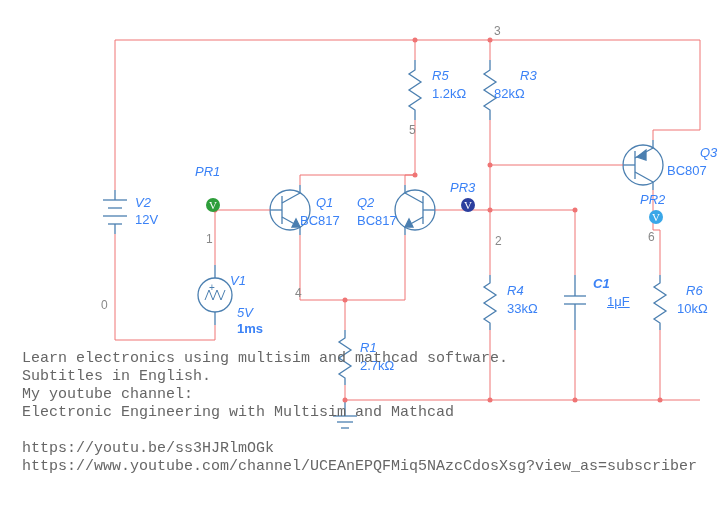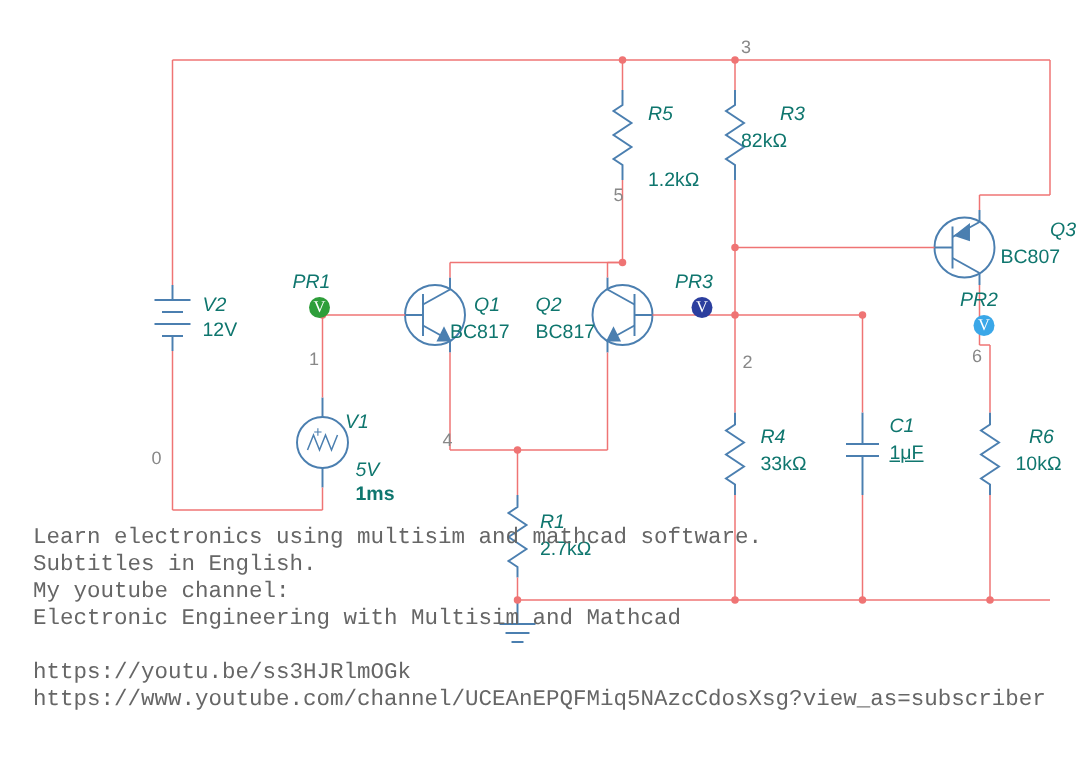--- a/index.html
+++ b/index.html
@@ -3,21 +3,21 @@
 <meta charset="utf-8">
 <style>
   html, body { margin:0; padding:0; }
   body { width:722px; height:510px; background:#ffffff; font-family:"Helvetica Neue",Helvetica,Arial,sans-serif; font-size:13px; color:#333; position:relative; }
   svg.schematic { position:absolute; top:0; left:0; }
   .wire { stroke:#ef7474; stroke-width:1; fill:none; }
   .comp { stroke:#4b7fb0; stroke-width:1.3; fill:none; }
   .comp-fill { fill:#4b7fb0; }
   .node-dot { fill:#ef7474; }
   .abs { position:absolute; }
-  .lbl { color:#0f766e; white-space:nowrap; }
+  .lbl { color:#3b82f6; white-space:nowrap; }
   .ital { font-style:italic; }
   .nodegrey { color:#888; font-size:12px; }
   .probe { width:14px; height:14px; border-radius:7px; display:flex; align-items:center; justify-content:center; color:#fff; font-size:11px; font-family:serif; }
   .probe.green { background:#2e9e3a; }
   .probe.navy  { background:#2b3e9e; }
   .probe.azure { background:#3aa7e8; }
   .footer { position:absolute; left:22px; top:350px; font-family:"Courier New",monospace; font-size:15px; color:#666; line-height:18px; white-space:pre; }
 </style>
 </head>
 <body>
@@ -160,40 +160,40 @@
 </svg>
 
 <div class="abs lbl ital" style="left:135px;top:195px;">V2</div>
 <div class="abs lbl" style="left:135px;top:212px;">12V</div>
 
 <div class="abs lbl ital" style="left:230px;top:273px;">V1</div>
 <div class="abs lbl" style="left:237px;top:305px;font-style:italic;">5V</div>
 <div class="abs lbl" style="left:237px;top:321px;font-weight:bold;">1ms</div>
 
 <div class="abs lbl ital" style="left:432px;top:68px;">R5</div>
-<div class="abs lbl" style="left:432px;top:86px;margin-top:26px;">1.2kΩ</div>
+<div class="abs lbl" style="left:432px;top:86px;">1.2kΩ</div>
 <div class="abs lbl ital" style="left:520px;top:68px;">R3</div>
 <div class="abs lbl" style="left:494px;top:86px;">82kΩ</div>
 <div class="abs lbl ital" style="left:507px;top:283px;">R4</div>
 <div class="abs lbl" style="left:507px;top:301px;text-align:right;">33kΩ</div>
 <div class="abs lbl ital" style="left:360px;top:340px;">R1</div>
 <div class="abs lbl" style="left:360px;top:358px;">2.7kΩ</div>
 <div class="abs lbl ital" style="left:686px;top:283px;">R6</div>
 <div class="abs lbl" style="left:677px;top:301px;">10kΩ</div>
-<div class="abs lbl ital" style="left:593px;top:276px;">C1</div>
-<div class="abs lbl" style="left:593px;top:294px;text-decoration:underline;">1μF</div>
+<div class="abs lbl ital" style="left:593px;top:276px;font-weight:bold;">C1</div>
+<div class="abs lbl" style="left:607px;top:294px;text-decoration:underline;">1μF</div>
 
 <div class="abs lbl ital" style="left:316px;top:195px;">Q1</div>
 <div class="abs lbl" style="left:300px;top:213px;">BC817</div>
 <div class="abs lbl ital" style="left:357px;top:195px;font-style:italic;">Q2</div>
 <div class="abs lbl" style="left:357px;top:213px;">BC817</div>
 <div class="abs lbl ital" style="left:700px;top:145px;">Q3</div>
 <div class="abs lbl" style="left:667px;top:163px;">BC807</div>
 
-<div class="abs lbl ital" style="left:195px;top:180px;">PR1</div>
+<div class="abs lbl ital" style="left:195px;top:164px;">PR1</div>
 <div class="abs probe green" style="left:206px;top:198px;">V</div>
 <div class="abs lbl ital" style="left:450px;top:180px;">PR3</div>
 <div class="abs probe navy" style="left:461px;top:198px;">V</div>
 <div class="abs lbl ital" style="left:640px;top:192px;">PR2</div>
 <div class="abs probe azure" style="left:649px;top:210px;">V</div>
 
 <div class="abs nodegrey" style="left:101px;top:298px;">0</div>
 <div class="abs nodegrey" style="left:206px;top:232px;">1</div>
 <div class="abs nodegrey" style="left:495px;top:234px;">2</div>
 <div class="abs nodegrey" style="left:494px;top:24px;">3</div>

